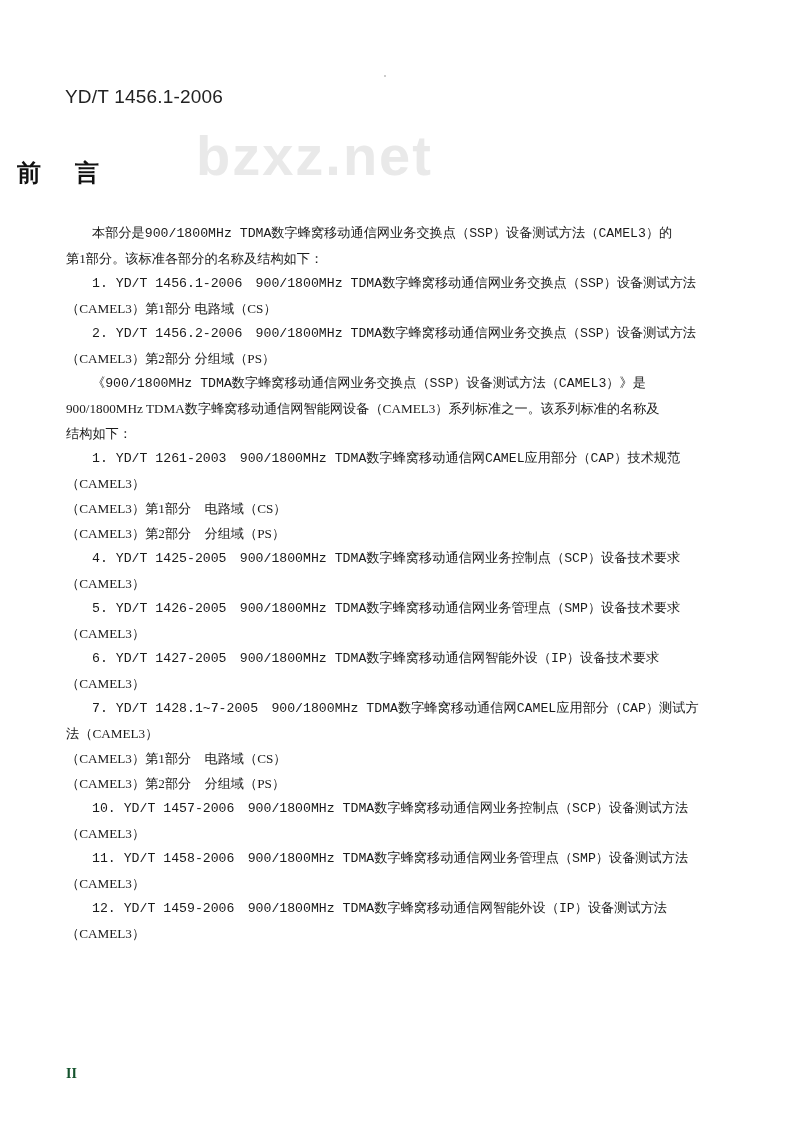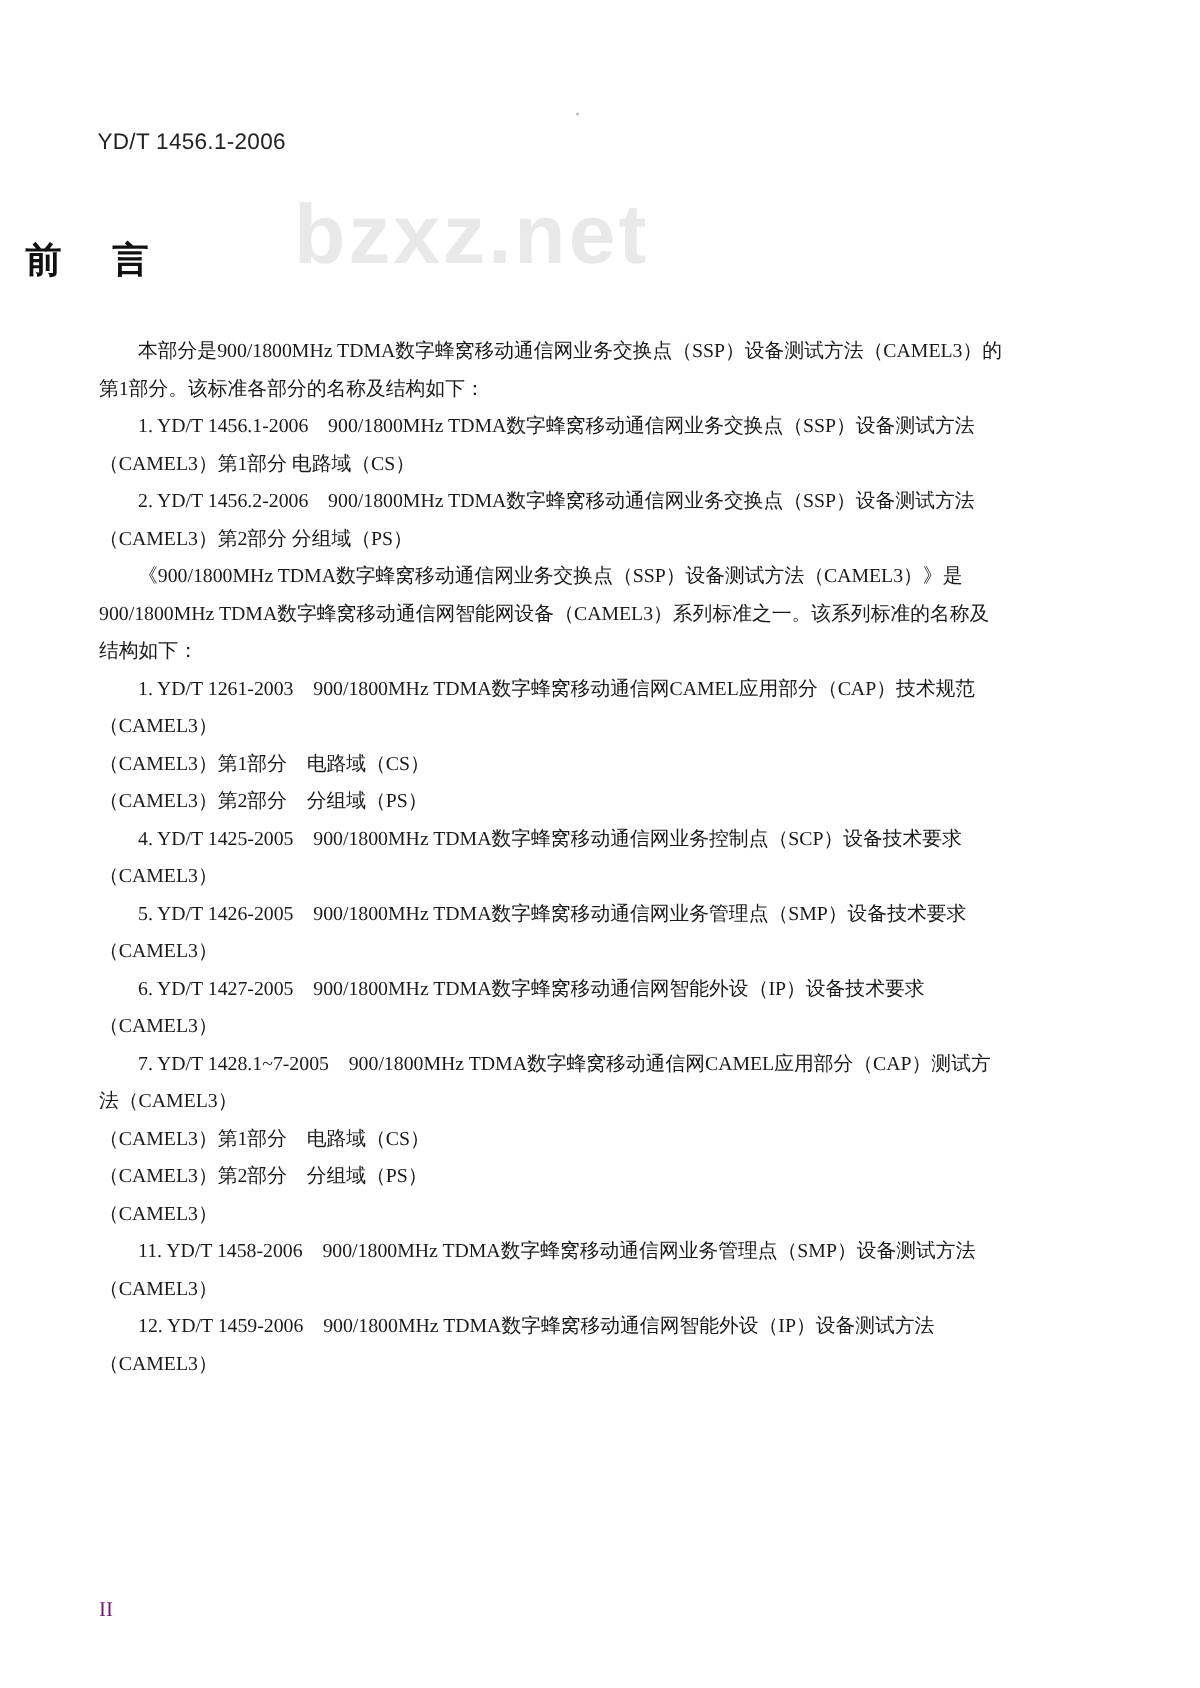--- a/index.html
+++ b/index.html
@@ -4,21 +4,21 @@
 <style>
   html, body { margin: 0; padding: 0; }
   body {
     width: 800px; height: 1125px; background: #ffffff; position: relative;
     overflow: hidden; color: #111;
     font-family: "Liberation Serif", "DejaVu Serif", serif;
   }
   .header-code {
     position: absolute; left: 65px; top: 86px;
     font-family: "Liberation Sans", "DejaVu Sans", sans-serif;
-    font-size: 15px; color: #222; letter-spacing: 0.2px;
+    font-size: 19px; color: #222; letter-spacing: 0.2px;
   }
   .watermark {
     position: absolute; left: 196px; top: 128px;
     font-family: "Liberation Sans", "DejaVu Sans", sans-serif;
     font-weight: bold; font-size: 56px; color: #e9e9e9;
     letter-spacing: 2px; line-height: 1;
     user-select: none;
   }
   .title {
     position: absolute; left: 0; width: 800px; top: 157px;
@@ -26,25 +26,25 @@
     font-family: "DejaVu Sans", sans-serif;
     font-size: 24px; font-weight: bold; color: #111;
     word-spacing: 0;
   }
   .title span { display: inline-block; margin: 0 17px; }
   .content {
     position: absolute; left: 66px; top: 221px; width: 668px;
     font-size: 13.2px; line-height: 25px; color: #1a1a1a;
   }
   .line { display: block; white-space: nowrap; }
-  .indent { padding-left: 26px; }
+  .indent { padding-left: 26px; font-family: Liberation Mono, monospace; }
   .page-num {
     position: absolute; left: 66px; top: 1066px;
-    font-family: "Liberation Serif", serif; font-weight: normal;
-    font-size: 14px; color: #701a75;
+    font-family: "Liberation Serif", serif; font-weight: bold;
+    font-size: 14px; color: #14532d;
   }
   .dot {
     position: absolute; left: 384px; top: 75px; width: 2px; height: 2px;
     background: #bbb; border-radius: 1px;
   }
 </style>
 </head>
 <body>
 
 <div class="dot"></div>
@@ -107,20 +107,21 @@
       <span class="line indent">7. YD/T 1428.1~7-2005　900/1800MHz TDMA数字蜂窝移动通信网CAMEL应用部分（CAP）测试方</span>
       <span class="line">法（CAMEL3）</span>
     </div>
     <div>
       <span class="line">（CAMEL3）第1部分　电路域（CS）</span>
     </div>
     <div>
       <span class="line">（CAMEL3）第2部分　分组域（PS）</span>
     </div>
     <div>
+      <span class="line indent">10. YD/T 1457-2006　900/1800MHz TDMA数字蜂窝移动通信网业务控制点（SCP）设备测试方法</span>
       <span class="line">（CAMEL3）</span>
     </div>
     <div>
       <span class="line indent">11. YD/T 1458-2006　900/1800MHz TDMA数字蜂窝移动通信网业务管理点（SMP）设备测试方法</span>
       <span class="line">（CAMEL3）</span>
     </div>
     <div>
       <span class="line indent">12. YD/T 1459-2006　900/1800MHz TDMA数字蜂窝移动通信网智能外设（IP）设备测试方法</span>
       <span class="line">（CAMEL3）</span>
     </div>

